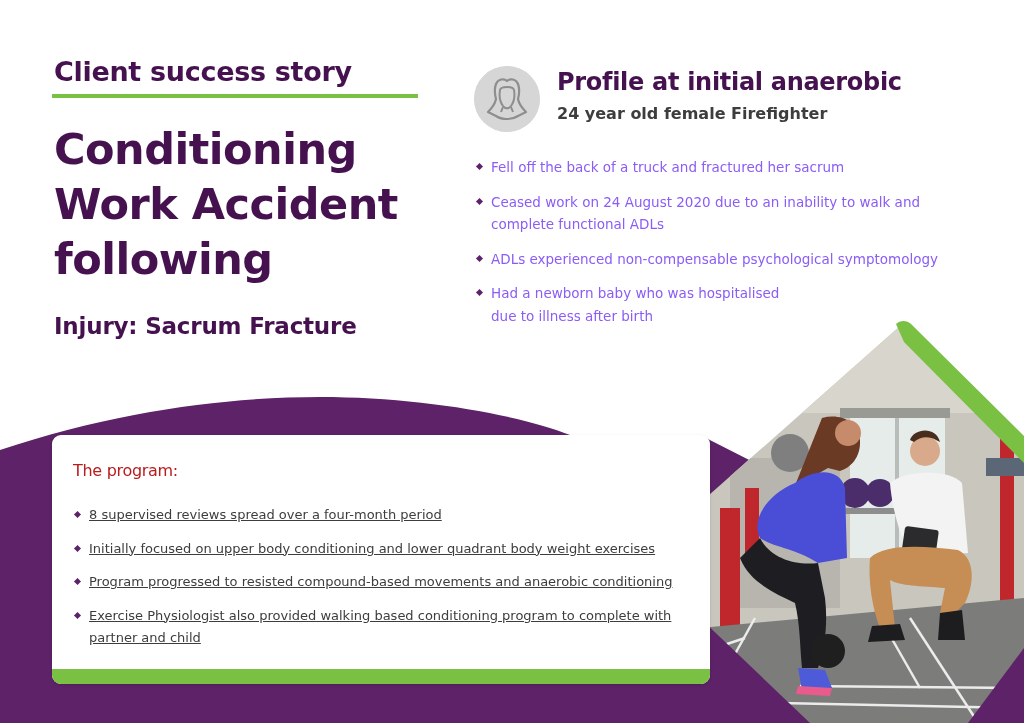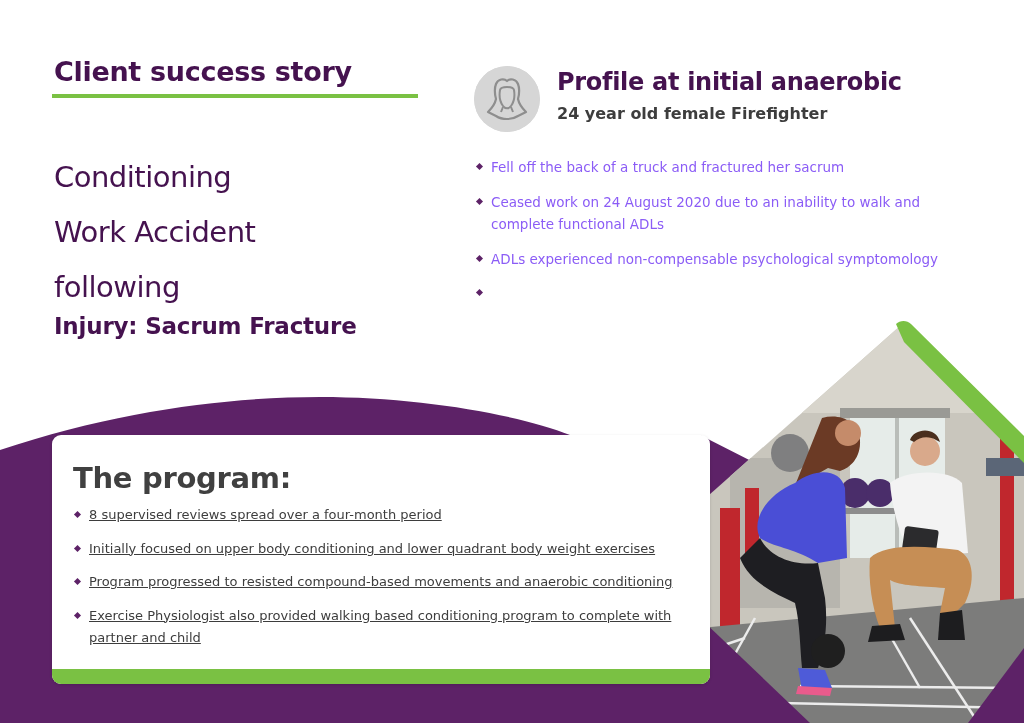--- a/index.html
+++ b/index.html
@@ -16,22 +16,22 @@
       position: absolute; left: 54px; top: 52px;
       font-size: 27px; font-weight: bold; color: #45124f;
       letter-spacing: -0.3px; line-height: 40px; z-index: 2;
     }
     .kicker-underline {
       position: absolute; left: 52px; top: 94px; width: 366px; height: 4px;
       background: #7ac143; z-index: 2;
     }
     .headline {
       position: absolute; left: 54px; top: 122px; width: 420px;
-      font-size: 29px; font-weight: normal; color: #45124f; line-height: 55px;
-      letter-spacing: -0.5px; z-index: 2; margin-top: 28px;
+      font-size: 43px; font-weight: bold; color: #45124f; line-height: 55px;
+      letter-spacing: -0.5px; z-index: 2;
     }
     .headline span { display: block; }
     .injury {
       position: absolute; left: 54px; top: 313px;
       font-size: 23px; font-weight: bold; color: #45124f; letter-spacing: -0.2px; z-index: 2;
     }
 
     
     .avatar {
       position: absolute; left: 474px; top: 66px; width: 66px; height: 66px; border-radius: 50%;
@@ -63,21 +63,21 @@
     .photo-wrap svg { width: 324px; height: 405px; display: block; }
 
     
     .card {
       position: absolute; left: 52px; top: 435px; width: 658px; height: 249px;
       background: #ffffff; border-radius: 9px; overflow: hidden; z-index: 3;
       box-shadow: 0 1px 3px rgba(0,0,0,0.15);
     }
     .card-title {
       position: absolute; left: 21px; top: 26px;
-      font-size: 29px; font-weight: bold; color: #404040; letter-spacing: -0.3px;
+      font-size: 16px; font-weight: normal; color: #b91c1c; letter-spacing: -0.3px;
     }
     .card-list { position: absolute; left: 22px; top: 69px; width: 620px; list-style: none; text-decoration: underline; }
     .card-list li {
       position: relative; padding-left: 15px; font-size: 13px; line-height: 22.5px; color: #3d3d3d;
       margin-bottom: 11px;
     }
     .card-list li:last-child { margin-bottom: 0; }
     .card-green { position: absolute; left: 0; bottom: 0; width: 100%; height: 15px; background: #7ac143; }
   </style>
 </head>
@@ -116,20 +116,21 @@
     <li style="width:450px;">
       <span class="bullet"></span>
       <span>Ceased work on 24 August 2020 due to an inability to walk and complete functional ADLs</span>
     </li>
     <li style="width:470px;">
       <span class="bullet"></span>
       <span>ADLs experienced non-compensable psychological symptomology</span>
     </li>
     <li style="width:315px;">
       <span class="bullet"></span>
+      <span>Had a newborn baby who was hospitalised due to illness after birth</span>
     </li>
   </ul>
 
   <div class="photo-wrap">
     <svg viewBox="0 0 324 405">
       <defs>
         <clipPath id="diamondClip">
           <path d="M0,185 L200,8 L324,130 L324,405 L0,405 Z"></path>
         </clipPath>
       </defs>

